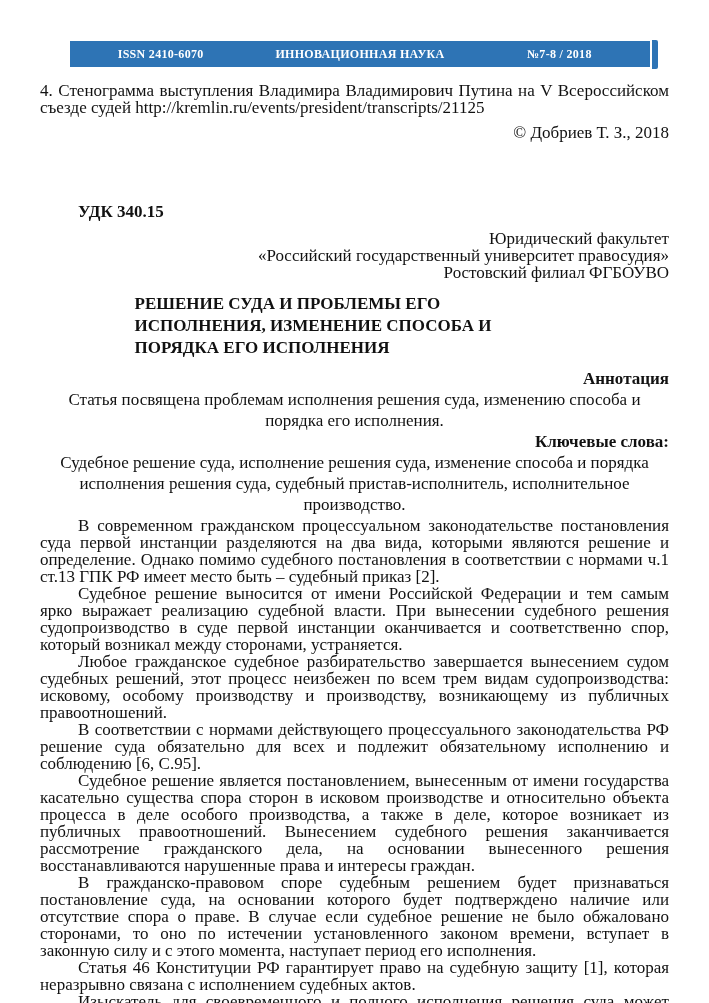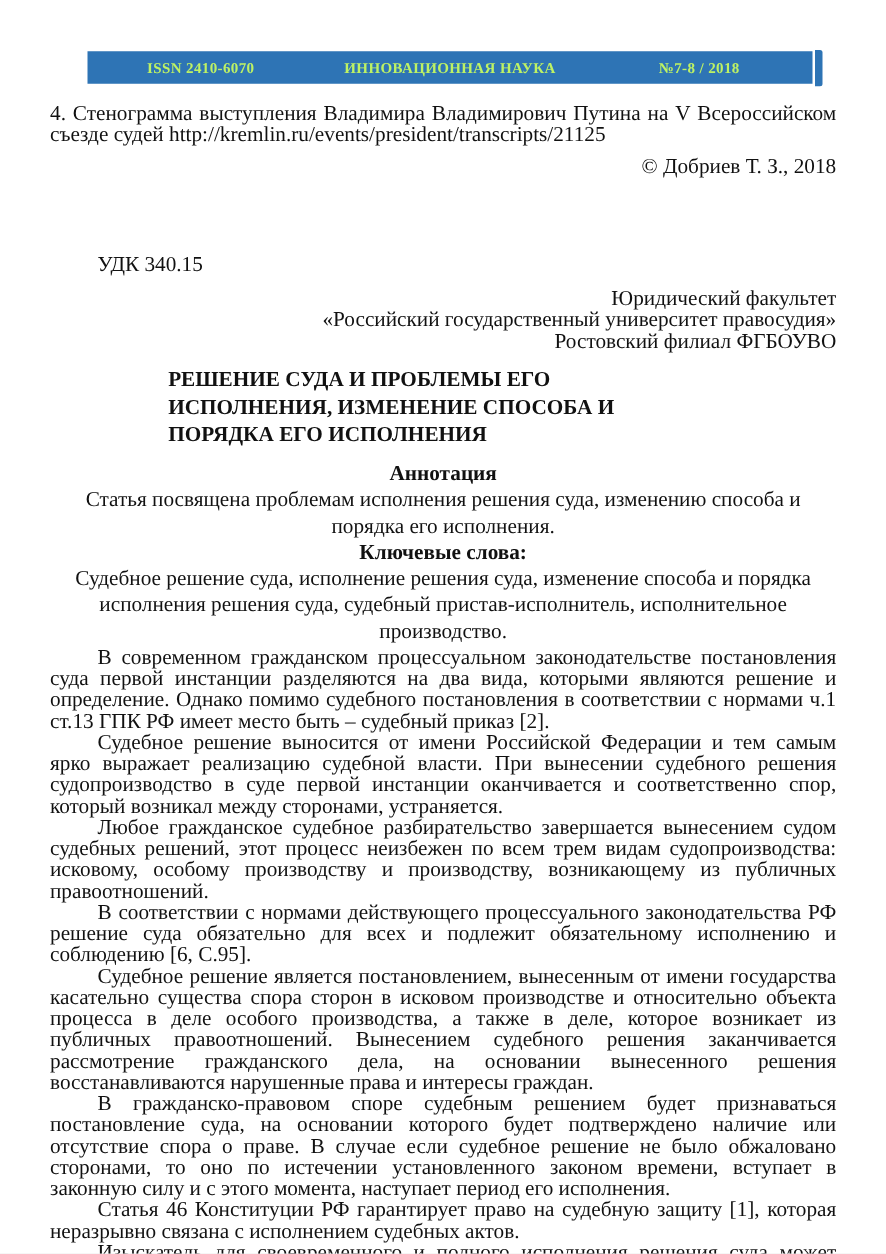--- a/index.html
+++ b/index.html
@@ -57,21 +57,21 @@
     text-align: justify;
   }
   .copyright {
     margin-top: 8px;
     text-align: right;
   }
 
   .udk {
     margin-top: 62px;
     padding-left: 38px;
-    font-weight: normal;
+    font-weight: bold;
   }
 
   .author-block {
     margin-top: 10px;
     text-align: right;
   }
   .author-name { font-weight: bold; }
 
   .article-title {
     margin: 12px auto 0 auto;
@@ -79,39 +79,39 @@
     text-align: left;
     font-weight: bold;
     line-height: 22px;
   }
 
   .annotation-section {
     margin-top: 9px;
     line-height: 21px;
     text-align: center;
   }
-  .section-heading { font-weight: bold; }
+  .section-heading { font-weight: bold; text-align: right; }
 
   .body-text { margin-top: 2px; }
   .body-text p {
     text-align: justify;
     text-indent: 38px;
   }
 
   .page-footer {
     margin-top: 18px;
     text-align: center;
   }
 </style>
 </head>
 <body>
 
 <div class="page" style="background: rgb(255, 255, 255); color: rgb(17, 17, 17);">
 
-  <div class="header-bar" style="background: rgb(46, 116, 181); color: #bef264;">
+  <div class="header-bar" style="background: rgb(46, 116, 181); color: #ffffff;">
     <span>ISSN 2410-6070</span>
     <span>ИННОВАЦИОННАЯ НАУКА</span>
     <span>№7-8 / 2018</span>
   </div>
   <div class="header-tab" style="background: rgb(46, 116, 181);"></div>
 
   <div class="content">
 
     <div class="reference">4. Стенограмма выступления Владимира Владимирович Путина на V Всероссийском съезде судей http://kremlin.ru/events/president/transcripts/21125</div>
 

